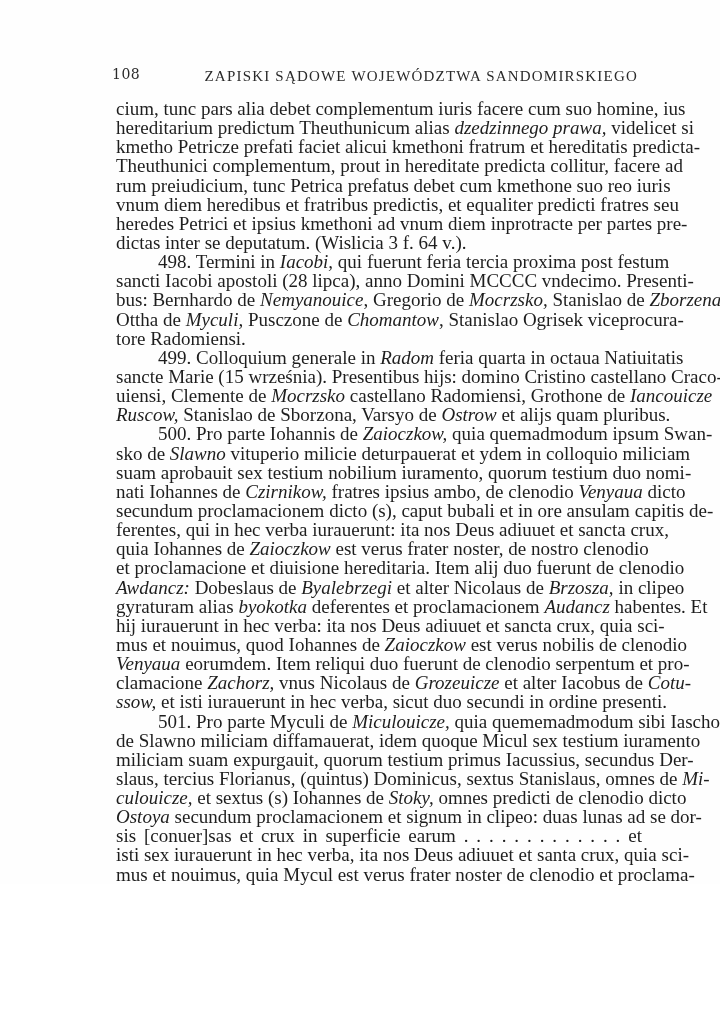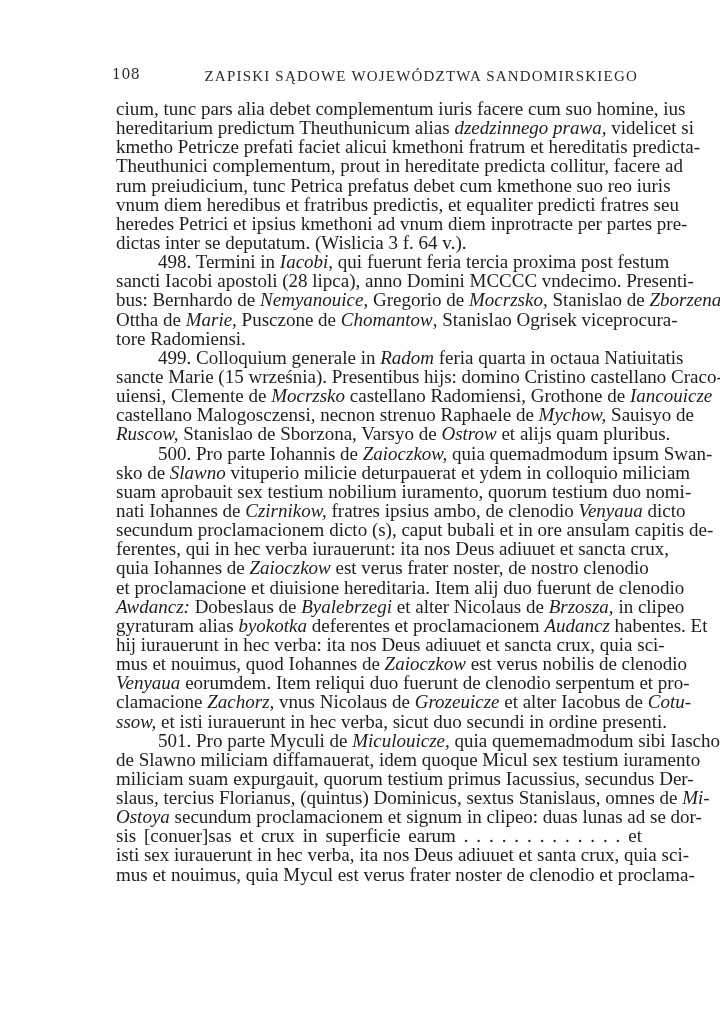--- a/index.html
+++ b/index.html
@@ -27,44 +27,44 @@
       <div class="line"><span>hereditarium predictum Theuthunicum alias </span><span class="seg-i">dzedzinnego prawa,</span><span> videlicet si</span></div>
       <div class="line"><span>kmetho Petricze prefati faciet alicui kmethoni fratrum et hereditatis predicta-</span></div>
       <div class="line"><span>Theuthunici complementum, prout in hereditate predicta collitur, facere ad</span></div>
       <div class="line"><span>rum preiudicium, tunc Petrica prefatus debet cum kmethone suo reo iuris</span></div>
       <div class="line"><span>vnum diem heredibus et fratribus predictis, et equaliter predicti fratres seu</span></div>
       <div class="line"><span>heredes Petrici et ipsius kmethoni ad vnum diem inprotracte per partes pre-</span></div>
       <div class="line last"><span>dictas inter se deputatum. (Wislicia 3 f. 64 v.).</span></div>
       <div class="line indent"><span>498. Termini in </span><span class="seg-i">Iacobi,</span><span> qui fuerunt feria tercia proxima post festum</span></div>
       <div class="line"><span>sancti Iacobi apostoli (28 lipca), anno Domini MCCCC vndecimo. Presenti-</span></div>
       <div class="line"><span>bus: Bernhardo de </span><span class="seg-i">Nemyanouice</span><span>, Gregorio de </span><span class="seg-i">Mocrzsko,</span><span> Stanislao de </span><span class="seg-i">Zborzena,</span></div>
-      <div class="line"><span>Ottha de </span><span class="seg-i">Marie,</span><span> Pusczone de </span><span class="seg-i">Chomantow</span><span>, Stanislao Ogrisek viceprocura-</span></div>
+      <div class="line"><span>Ottha de </span><span class="seg-i">Myculi,</span><span> Pusczone de </span><span class="seg-i">Chomantow</span><span>, Stanislao Ogrisek viceprocura-</span></div>
       <div class="line last"><span>tore Radomiensi.</span></div>
       <div class="line indent"><span>499. Colloquium generale in </span><span class="seg-i">Radom</span><span> feria quarta in octaua Natiuitatis</span></div>
       <div class="line"><span>sancte Marie (15 września). Presentibus hijs: domino Cristino castellano Craco-</span></div>
       <div class="line"><span>uiensi, Clemente de </span><span class="seg-i">Mocrzsko</span><span> castellano Radomiensi, Grothone de </span><span class="seg-i">Iancouicze</span></div>
-      <div class="line"><span>castellano Malogosczensi, necnon strenuo Raphaele de </span><span class="seg-i">Mychow,</span><span> Sauisyo de</span></div>
       <div class="line last"><span class="seg-i">Ruscow,</span><span> Stanislao de Sborzona, Varsyo de </span><span class="seg-i">Ostrow</span><span> et alijs quam pluribus.</span></div>
       <div class="line indent"><span>500. Pro parte Iohannis de </span><span class="seg-i">Zaioczkow,</span><span> quia quemadmodum ipsum Swan-</span></div>
       <div class="line"><span>sko de </span><span class="seg-i">Slawno</span><span> vituperio milicie deturpauerat et ydem in colloquio miliciam</span></div>
       <div class="line"><span>suam aprobauit sex testium nobilium iuramento, quorum testium duo nomi-</span></div>
       <div class="line"><span>nati Iohannes de </span><span class="seg-i">Czirnikow,</span><span> fratres ipsius ambo, de clenodio </span><span class="seg-i">Venyaua</span><span> dicto</span></div>
       <div class="line"><span>secundum proclamacionem dicto (s), caput bubali et in ore ansulam capitis de-</span></div>
       <div class="line"><span>ferentes, qui in hec verba iurauerunt: ita nos Deus adiuuet et sancta crux,</span></div>
       <div class="line"><span>quia Iohannes de </span><span class="seg-i">Zaioczkow</span><span> est verus frater noster, de nostro clenodio</span></div>
       <div class="line"><span>et proclamacione et diuisione hereditaria. Item alij duo fuerunt de clenodio</span></div>
       <div class="line"><span class="seg-i">Awdancz:</span><span> Dobeslaus de </span><span class="seg-i">Byalebrzegi</span><span> et alter Nicolaus de </span><span class="seg-i">Brzosza,</span><span> in clipeo</span></div>
       <div class="line"><span>gyraturam alias </span><span class="seg-i">byokotka</span><span> deferentes et proclamacionem </span><span class="seg-i">Audancz</span><span> habentes. Et</span></div>
       <div class="line"><span>hij iurauerunt in hec verba: ita nos Deus adiuuet et sancta crux, quia sci-</span></div>
       <div class="line"><span>mus et nouimus, quod Iohannes de </span><span class="seg-i">Zaioczkow</span><span> est verus nobilis de clenodio</span></div>
       <div class="line"><span class="seg-i">Venyaua</span><span> eorumdem. Item reliqui duo fuerunt de clenodio serpentum et pro-</span></div>
       <div class="line"><span>clamacione </span><span class="seg-i">Zachorz,</span><span> vnus Nicolaus de </span><span class="seg-i">Grozeuicze</span><span> et alter Iacobus de </span><span class="seg-i">Cotu-</span></div>
       <div class="line"><span class="seg-i">ssow,</span><span> et isti iurauerunt in hec verba, sicut duo secundi in ordine presenti.</span></div>
       <div class="line indent"><span>501. Pro parte Myculi de </span><span class="seg-i">Miculouicze,</span><span> quia quememadmodum sibi Iascho</span></div>
       <div class="line"><span>de Slawno miliciam diffamauerat, idem quoque Micul sex testium iuramento</span></div>
       <div class="line"><span>miliciam suam expurgauit, quorum testium primus Iacussius, secundus Der-</span></div>
       <div class="line"><span>slaus, tercius Florianus, (quintus) Dominicus, sextus Stanislaus, omnes de </span><span class="seg-i">Mi-</span></div>
+      <div class="line"><span class="seg-i">culouicze,</span><span> et sextus (s) Iohannes de </span><span class="seg-i">Stoky,</span><span> omnes predicti de clenodio dicto</span></div>
       <div class="line"><span class="seg-i">Ostoya</span><span> secundum proclamacionem et signum in clipeo: duas lunas ad se dor-</span></div>
       <div class="line"><span>sis [conuer]sas et crux in superficie earum . . . . . . . . . . . . . et</span></div>
       <div class="line"><span>isti sex iurauerunt in hec verba, ita nos Deus adiuuet et santa crux, quia sci-</span></div>
       <div class="line"><span>mus et nouimus, quia Mycul est verus frater noster de clenodio et proclama-</span></div>
     </div>
 </div>
 
 </body></html>

